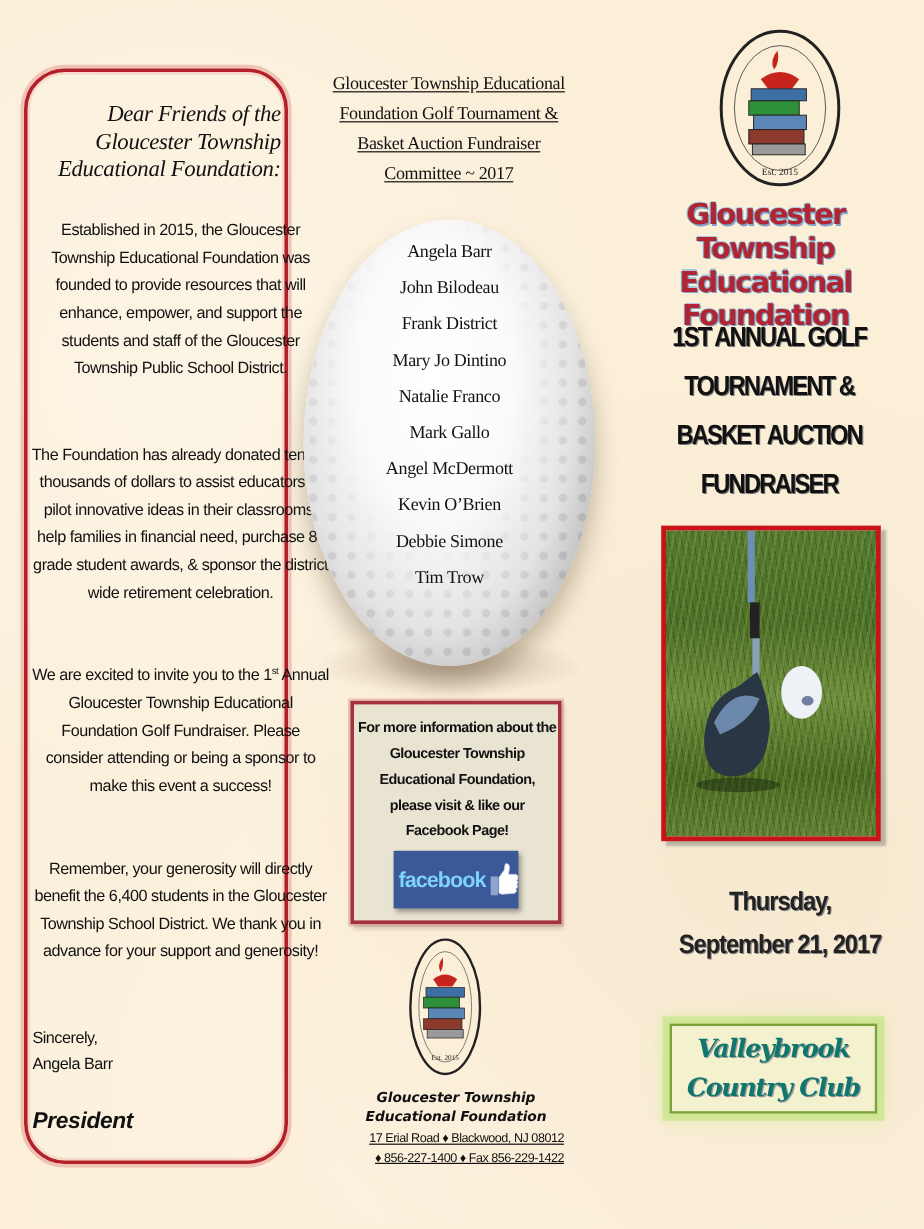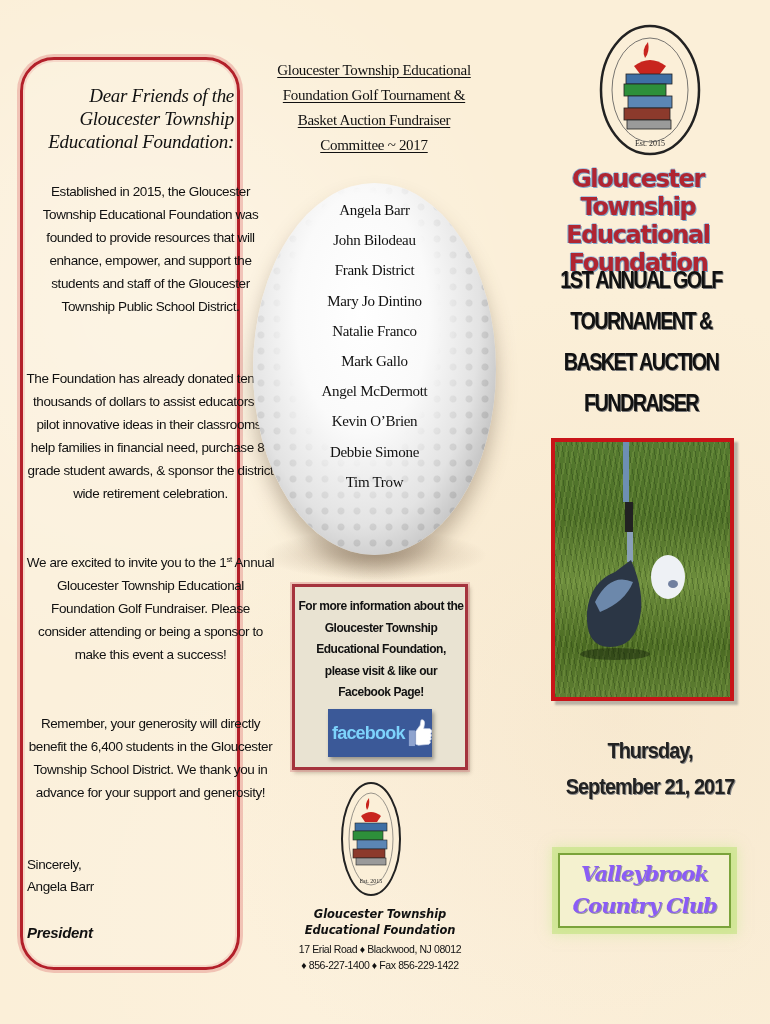--- a/index.html
+++ b/index.html
@@ -43,21 +43,21 @@
     .letter-para sup { font-size: 8px; vertical-align: super; line-height: 0; }
     .sign-off {
       left: 27px; width: 200px;
       font-family: "Liberation Sans", sans-serif;
       font-size: 13.5px; line-height: 22px; letter-spacing: -0.4px;
     }
     .sign-title {
       left: 27px; top: 924px;
       font-family: "Liberation Sans", sans-serif;
       font-style: italic; font-weight: bold;
-      font-size: 15px; letter-spacing: -0.3px;
+      font-size: 19px; letter-spacing: -0.3px;
     }
 
     
     .committee-heading {
       left: 262px; top: 58px; width: 224px;
       text-align: center;
       font-family: "Liberation Serif", serif;
       font-size: 15px; line-height: 25px;
       letter-spacing: -0.3px;
     }
@@ -130,24 +130,25 @@
     .org-footer-name {
       left: 290px; top: 906px; width: 180px;
       text-align: center;
       font-family: "DejaVu Sans", sans-serif;
       font-style: italic; font-weight: bold;
       font-size: 11.5px; line-height: 16px;
       letter-spacing: -0.1px;
     }
     .org-footer-contact {
       left: 290px; top: 941px; width: 180px;
-      text-align: center;
+      text-align: right;
       font-family: "Liberation Sans", sans-serif;
       font-size: 10.5px; line-height: 16px;
       letter-spacing: -0.4px;
+      text-decoration: underline;
     }
 
     
     .org-title {
       left: 512px; top: 165px; width: 252px;
       text-align: center;
       font-family: "DejaVu Sans", sans-serif;
       font-weight: bold;
       font-size: 24px; line-height: 28px;
       letter-spacing: -1.4px;
@@ -196,21 +197,21 @@
       background: #f4f1cf;
       box-shadow: 0 0 0 6px rgba(190,225,120,0.55), 0 0 12px 6px rgba(200,235,140,0.5);
     }
     .venue-text {
       left: 558px; top: 858px; width: 173px;
       text-align: center;
       font-family: "DejaVu Serif", serif;
       font-style: italic; font-weight: bold;
       font-size: 21px; line-height: 32px;
       letter-spacing: -1px;
-      color: #8b5cf6;
+      color: #0f766e;
       text-shadow: 1px 1px 0 #999;
     }
   </style>
 </head>
 <body>
 
 <div class="abs letter-frame"></div>
 
 <div class="abs letter-greeting">Dear Friends of the Gloucester Township Educational Foundation:</div>
 

